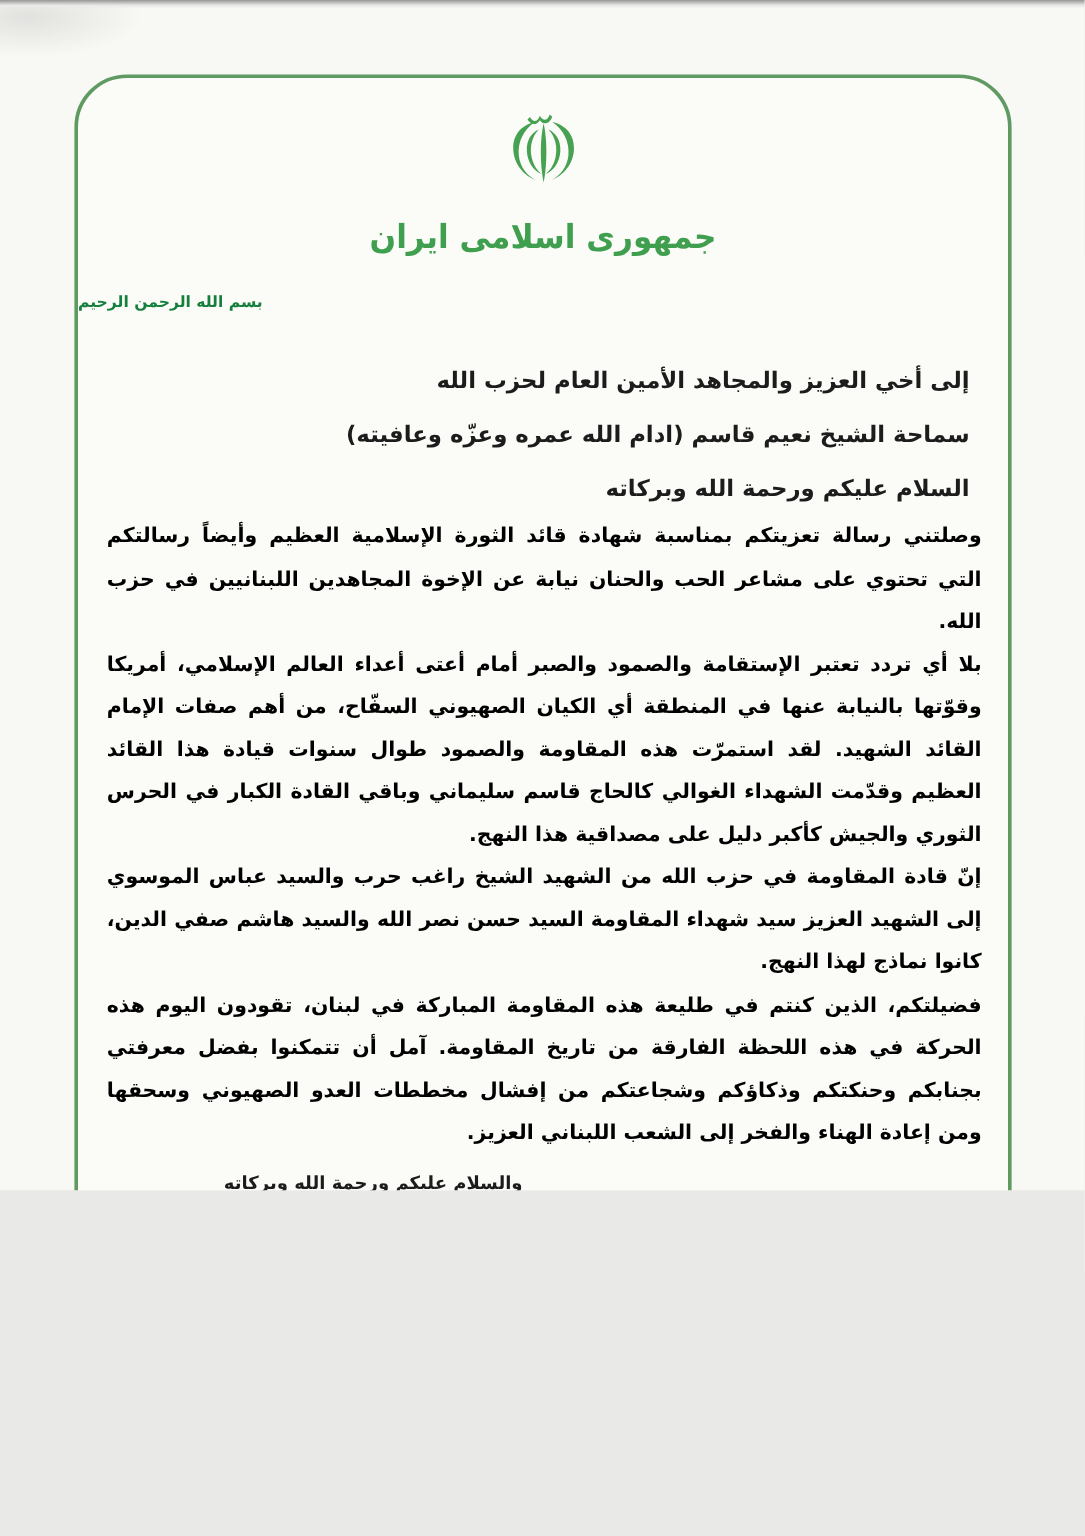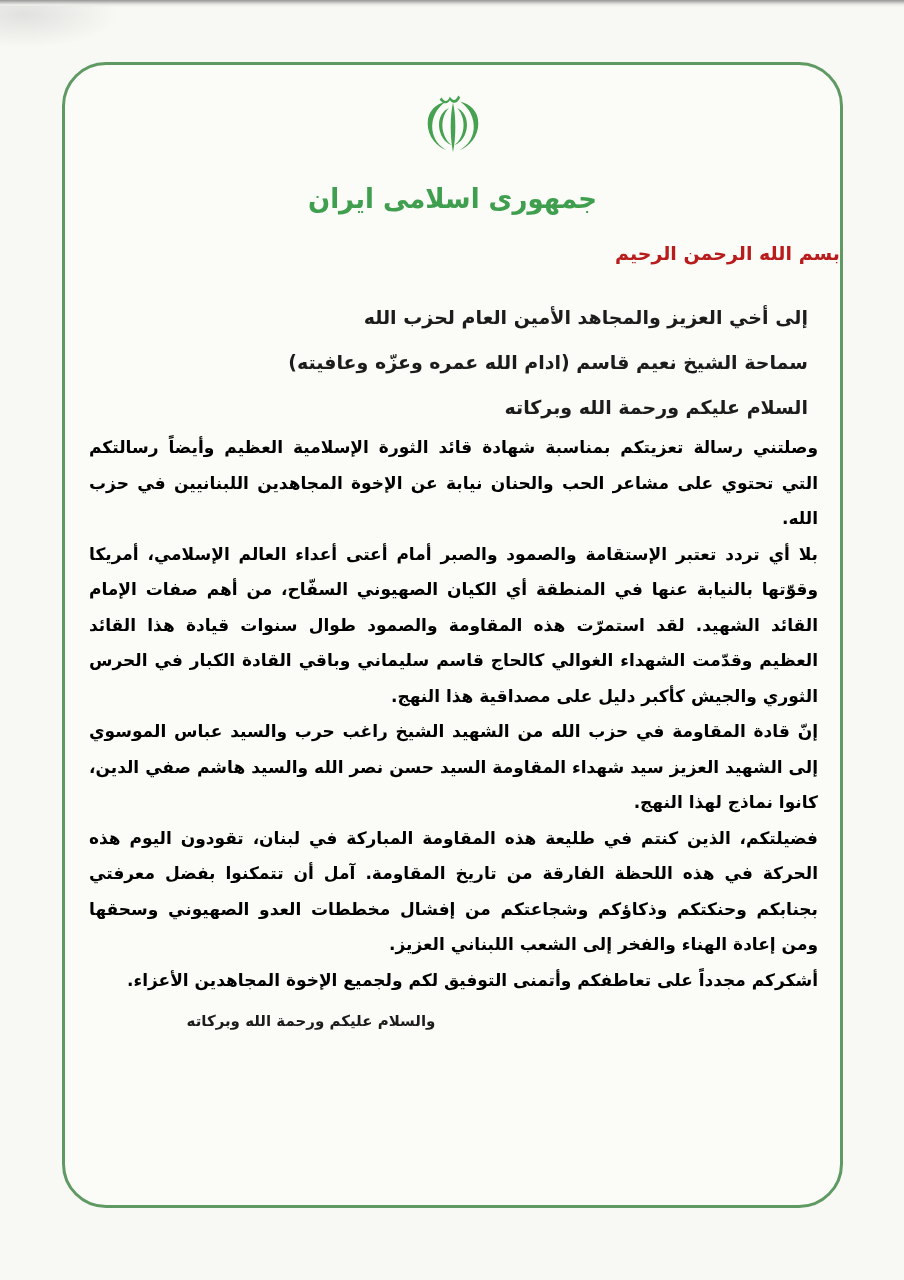--- a/index.html
+++ b/index.html
@@ -1,21 +1,21 @@
 <!DOCTYPE html>
 <html lang="ar"><head>
 <meta charset="utf-8">
 <style>
   html, body { margin: 0; padding: 0; }
   body { background: #e9e9e7; font-family: "DejaVu Sans", sans-serif; }
 
   .page {
     position: relative;
     width: 904px;
-    height: 1280px;
+    height: 992px;
     background: #f8f8f5;
     overflow: hidden;
   }
 
   
   .scan-edge {
     position: absolute;
     top: 0; left: 0; right: 0;
     height: 7px;
     background: linear-gradient(to bottom, rgba(70,70,70,.55), rgba(120,120,120,.15) 60%, transparent);
@@ -53,23 +53,23 @@
     font-size: 26px;
     font-weight: bold;
     line-height: 46px;
     direction: rtl;
     letter-spacing: -1px;
     transform: scaleY(1.06);
   }
 
   .basmala {
     margin-top: 18px;
-    text-align: right;
-    color: #b91c1c;
-    font-size: 19px;
+    text-align: left;
+    color: #15803d;
+    font-size: 13px;
     font-weight: bold;
     direction: rtl;
     line-height: 28px;
   }
 
   .address {
     direction: rtl;
     margin: 28px 32px 0 24px;
     color: #1c1c1c;
     font-size: 19px;
@@ -139,21 +139,20 @@
       <p>إلى أخي العزيز والمجاهد الأمين العام لحزب الله</p>
       <p>سماحة الشيخ نعيم قاسم (ادام الله عمره وعزّه وعافيته)</p>
       <p>السلام عليكم ورحمة الله وبركاته</p>
     </div>
 
     <div class="body-text">
       <p>وصلتني رسالة تعزيتكم بمناسبة شهادة قائد الثورة الإسلامية العظيم وأيضاً رسالتكم التي تحتوي على مشاعر الحب والحنان نيابة عن الإخوة المجاهدين اللبنانيين في حزب الله.</p>
       <p>بلا أي تردد تعتبر الإستقامة والصمود والصبر أمام أعتى أعداء العالم الإسلامي، أمريكا وقوّتها بالنيابة عنها في المنطقة أي الكيان الصهيوني السفّاح، من أهم صفات الإمام القائد الشهيد. لقد استمرّت هذه المقاومة والصمود طوال سنوات قيادة هذا القائد العظيم وقدّمت الشهداء الغوالي كالحاج قاسم سليماني وباقي القادة الكبار في الحرس الثوري والجيش كأكبر دليل على مصداقية هذا النهج.</p>
       <p>إنّ قادة المقاومة في حزب الله من الشهيد الشيخ راغب حرب والسيد عباس الموسوي إلى الشهيد العزيز سيد شهداء المقاومة السيد حسن نصر الله والسيد هاشم صفي الدين، كانوا نماذج لهذا النهج.</p>
       <p>فضيلتكم، الذين كنتم في طليعة هذه المقاومة المباركة في لبنان، تقودون اليوم هذه الحركة في هذه اللحظة الفارقة من تاريخ المقاومة. آمل أن تتمكنوا بفضل معرفتي بجنابكم وحنكتكم وذكاؤكم وشجاعتكم من إفشال مخططات العدو الصهيوني وسحقها ومن إعادة الهناء والفخر إلى الشعب اللبناني العزيز.</p>
-      <p>أشكركم مجدداً على تعاطفكم وأتمنى التوفيق لكم ولجميع الإخوة المجاهدين الأعزاء.</p>
     </div>
 
     <div class="closing">
       <p>والسلام عليكم ورحمة الله وبركاته</p>
 
     </div>
 
   </div>
 </div>
 

